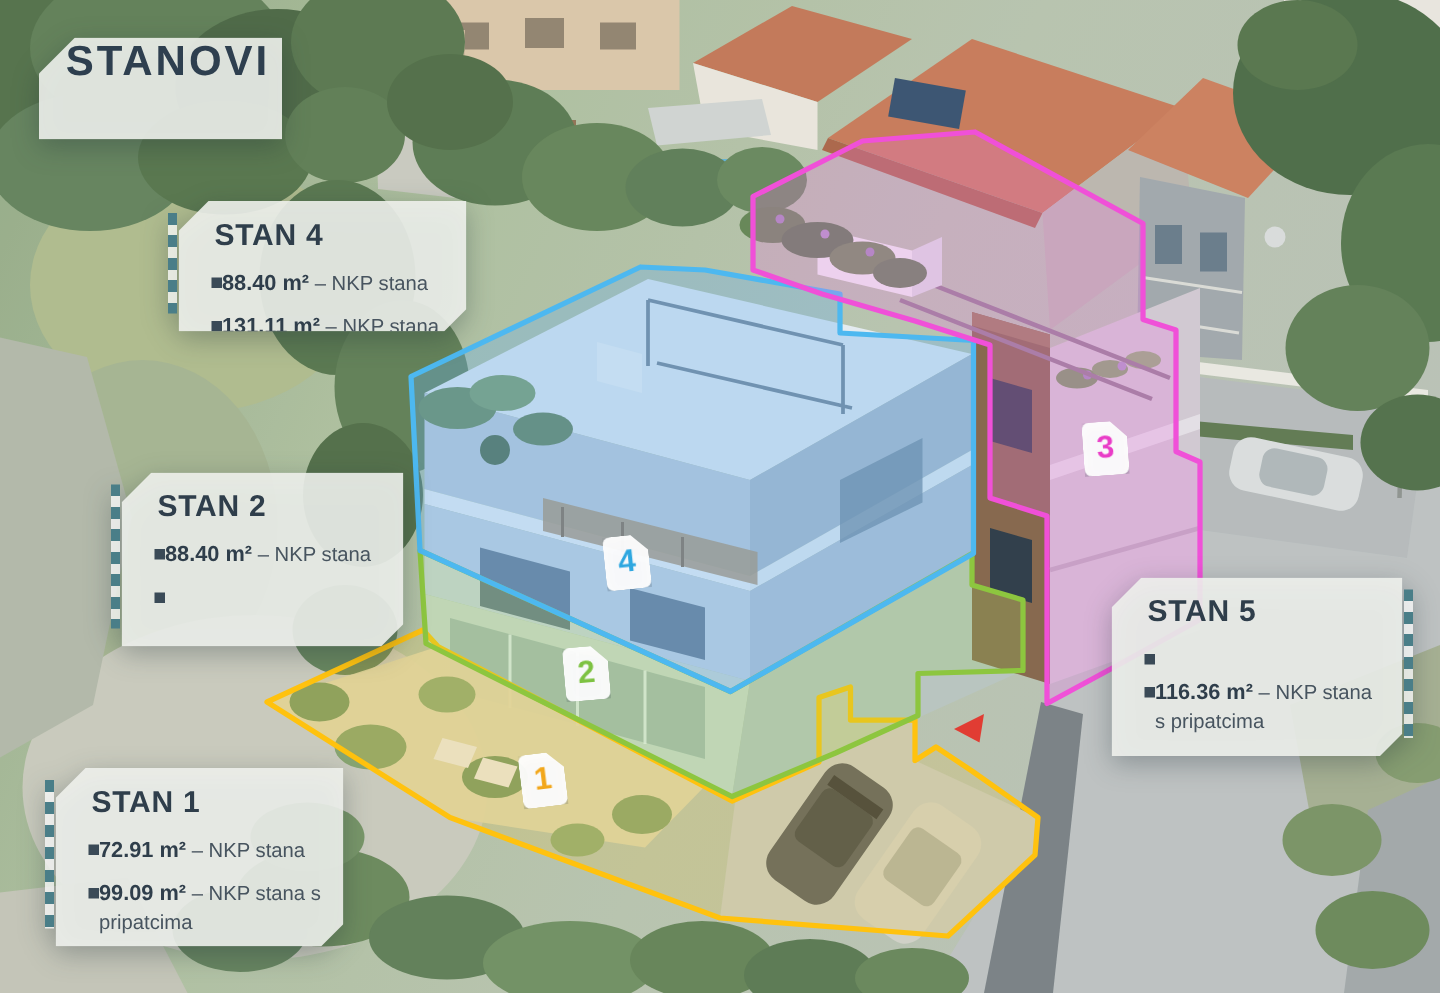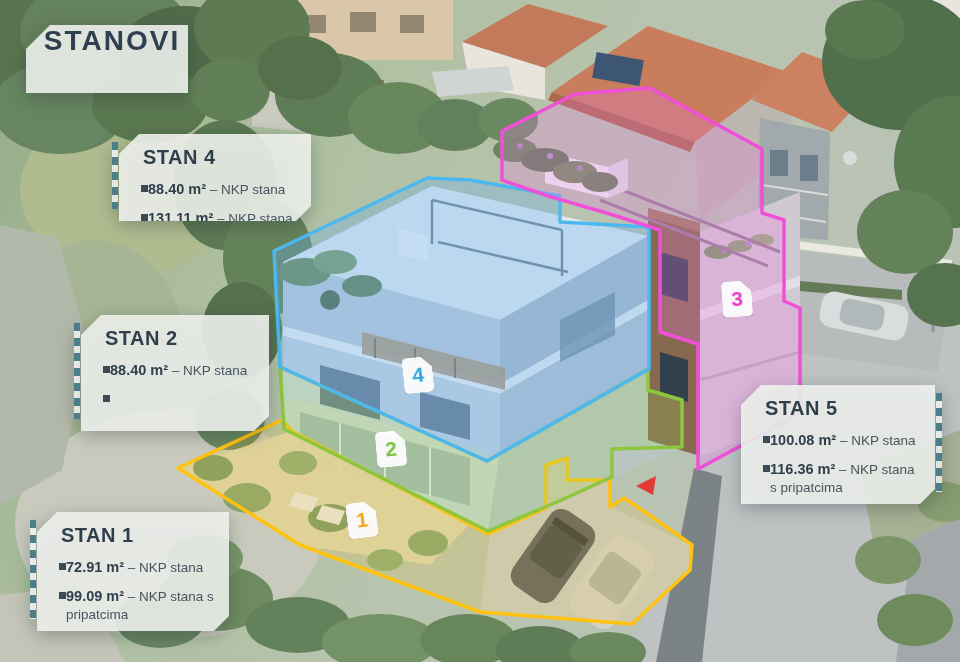--- a/index.html
+++ b/index.html
@@ -305,21 +305,20 @@
     </div>
   </div>
 </div>
 
 <div class="card" style="left:741px;top:385px;width:194px;height:119px;">
   <div class="dashes right"></div>
   <div class="card-body">
     <div class="card-title">STAN 5</div>
     <div class="card-item">
       <span class="bullet"></span>
-      <span class="item-text"><b>100.08 m²</b> <span>– NKP stana</span></span>
     </div>
     <div class="card-item">
       <span class="bullet"></span>
       <span class="item-text"><b>116.36 m²</b> <span>– NKP stana s pripatcima</span></span>
     </div>
   </div>
 </div>
 
 </div>
 

